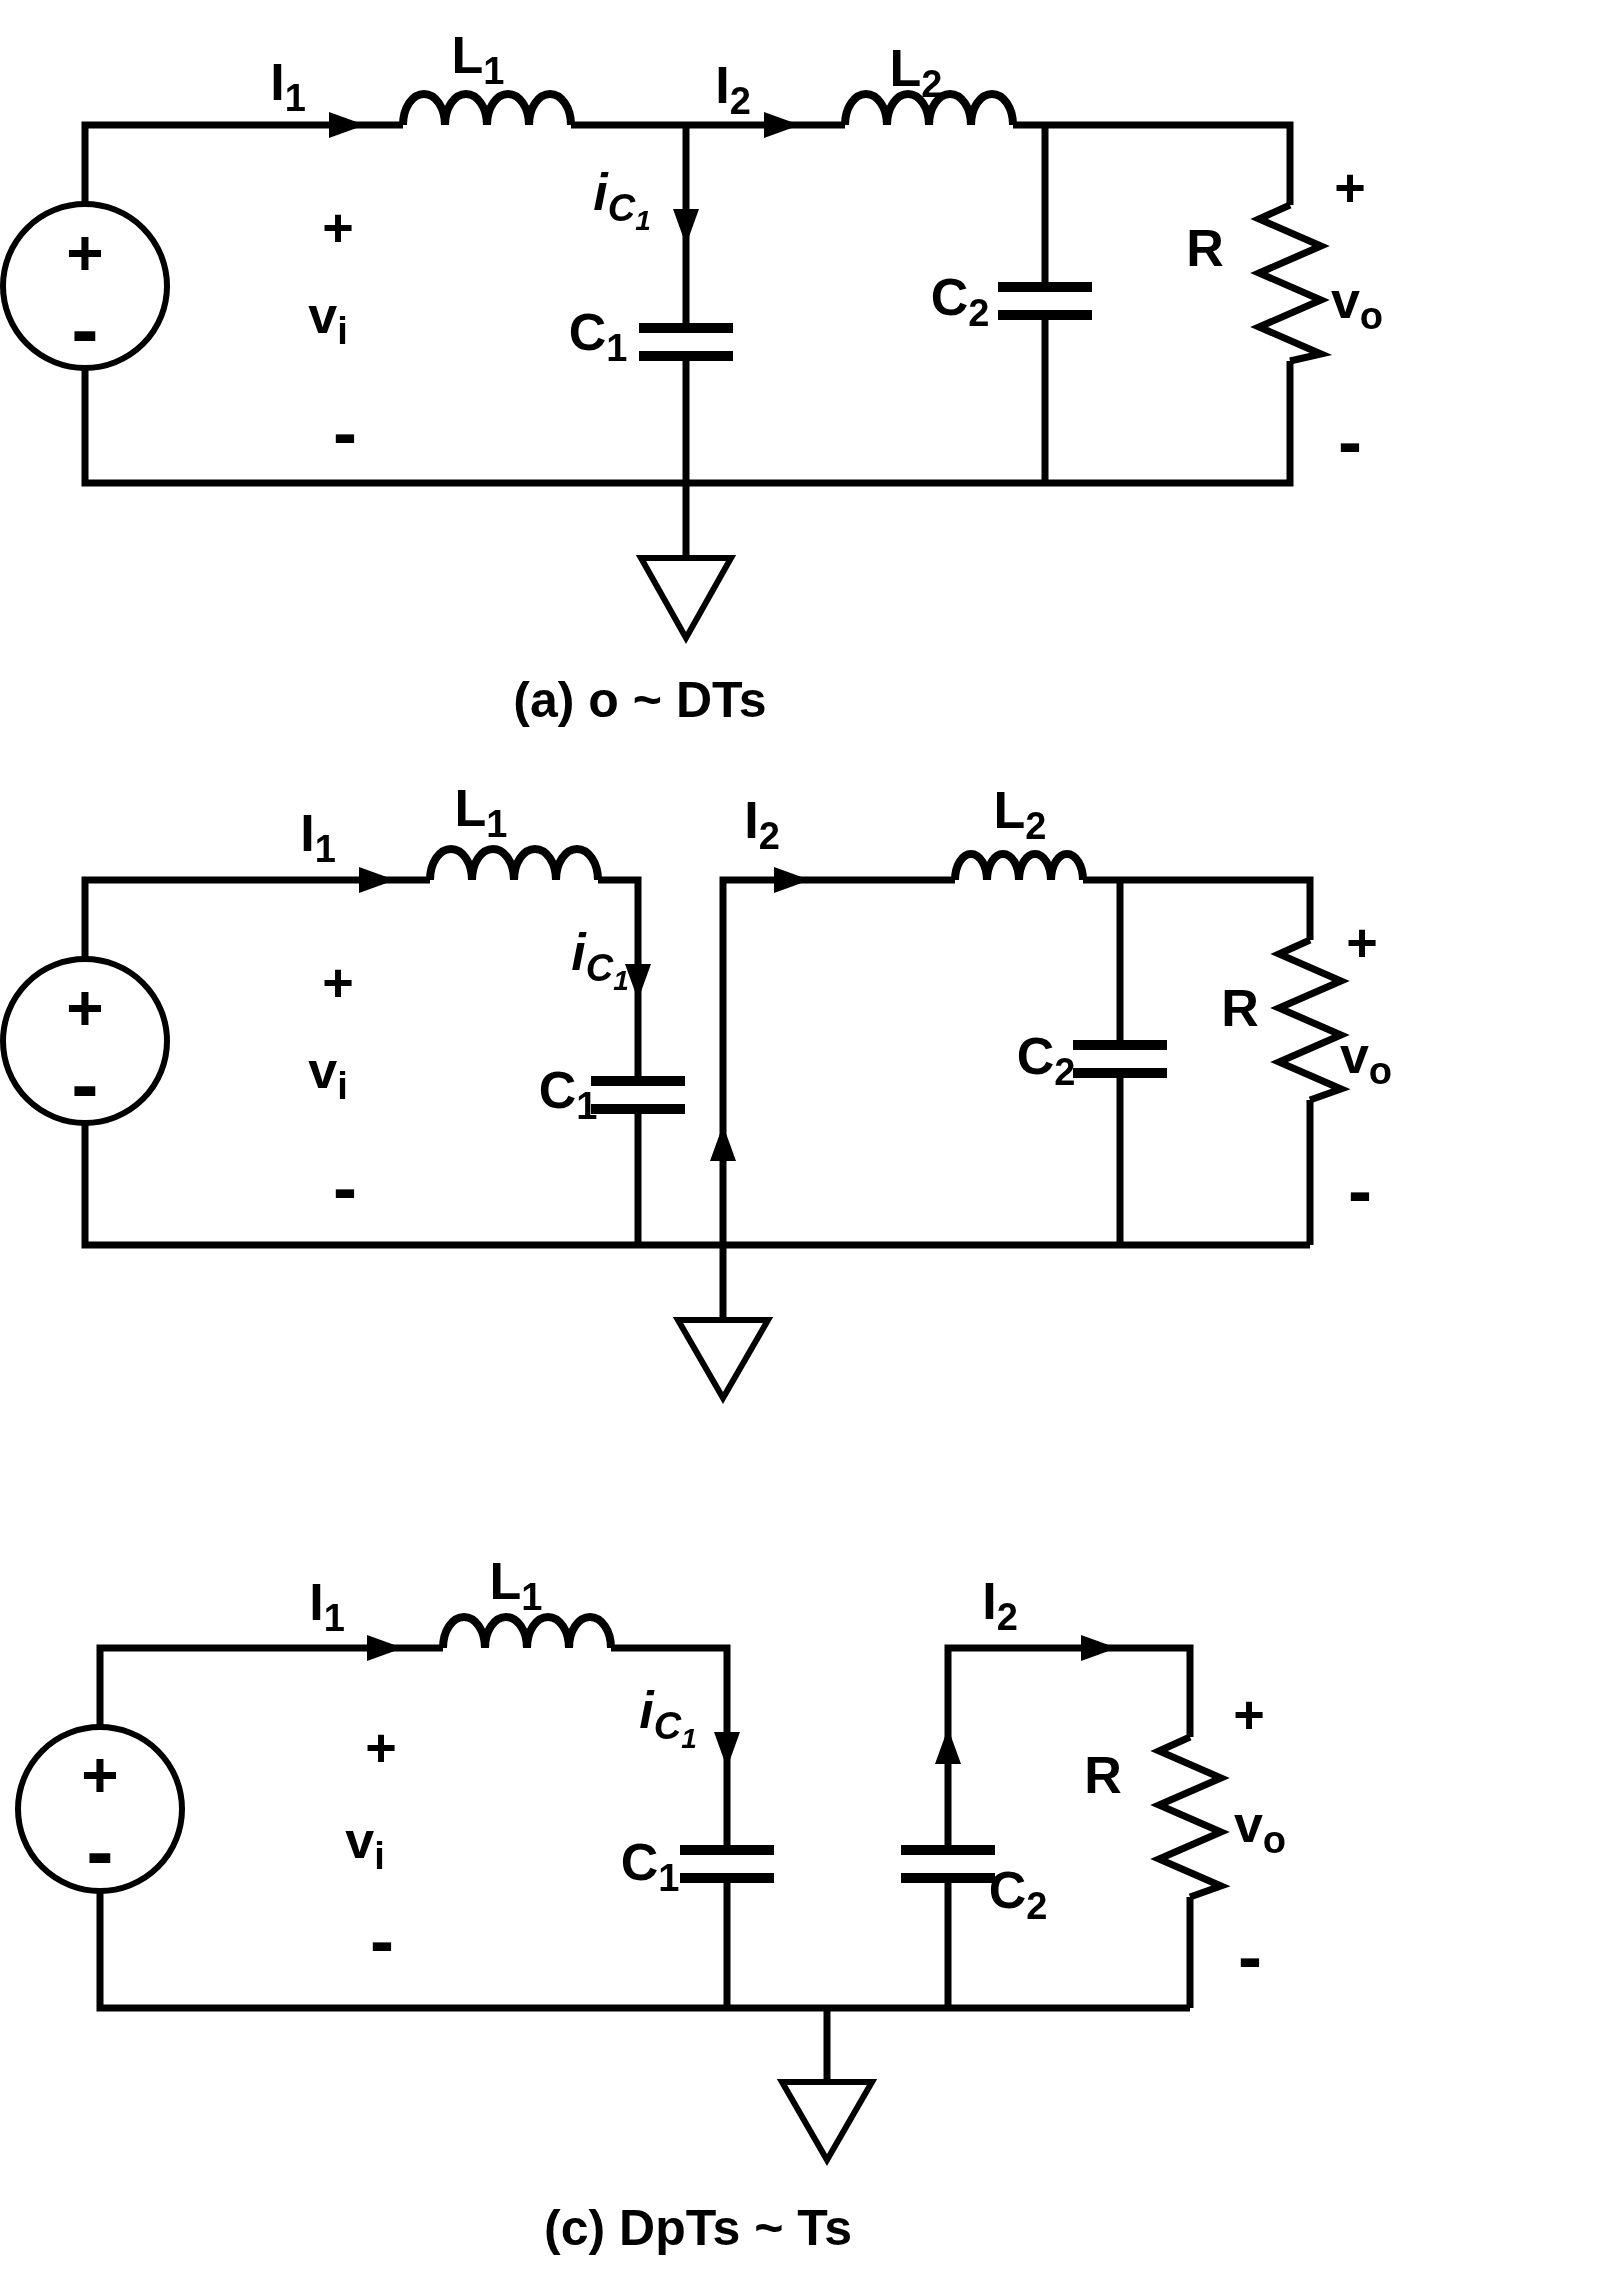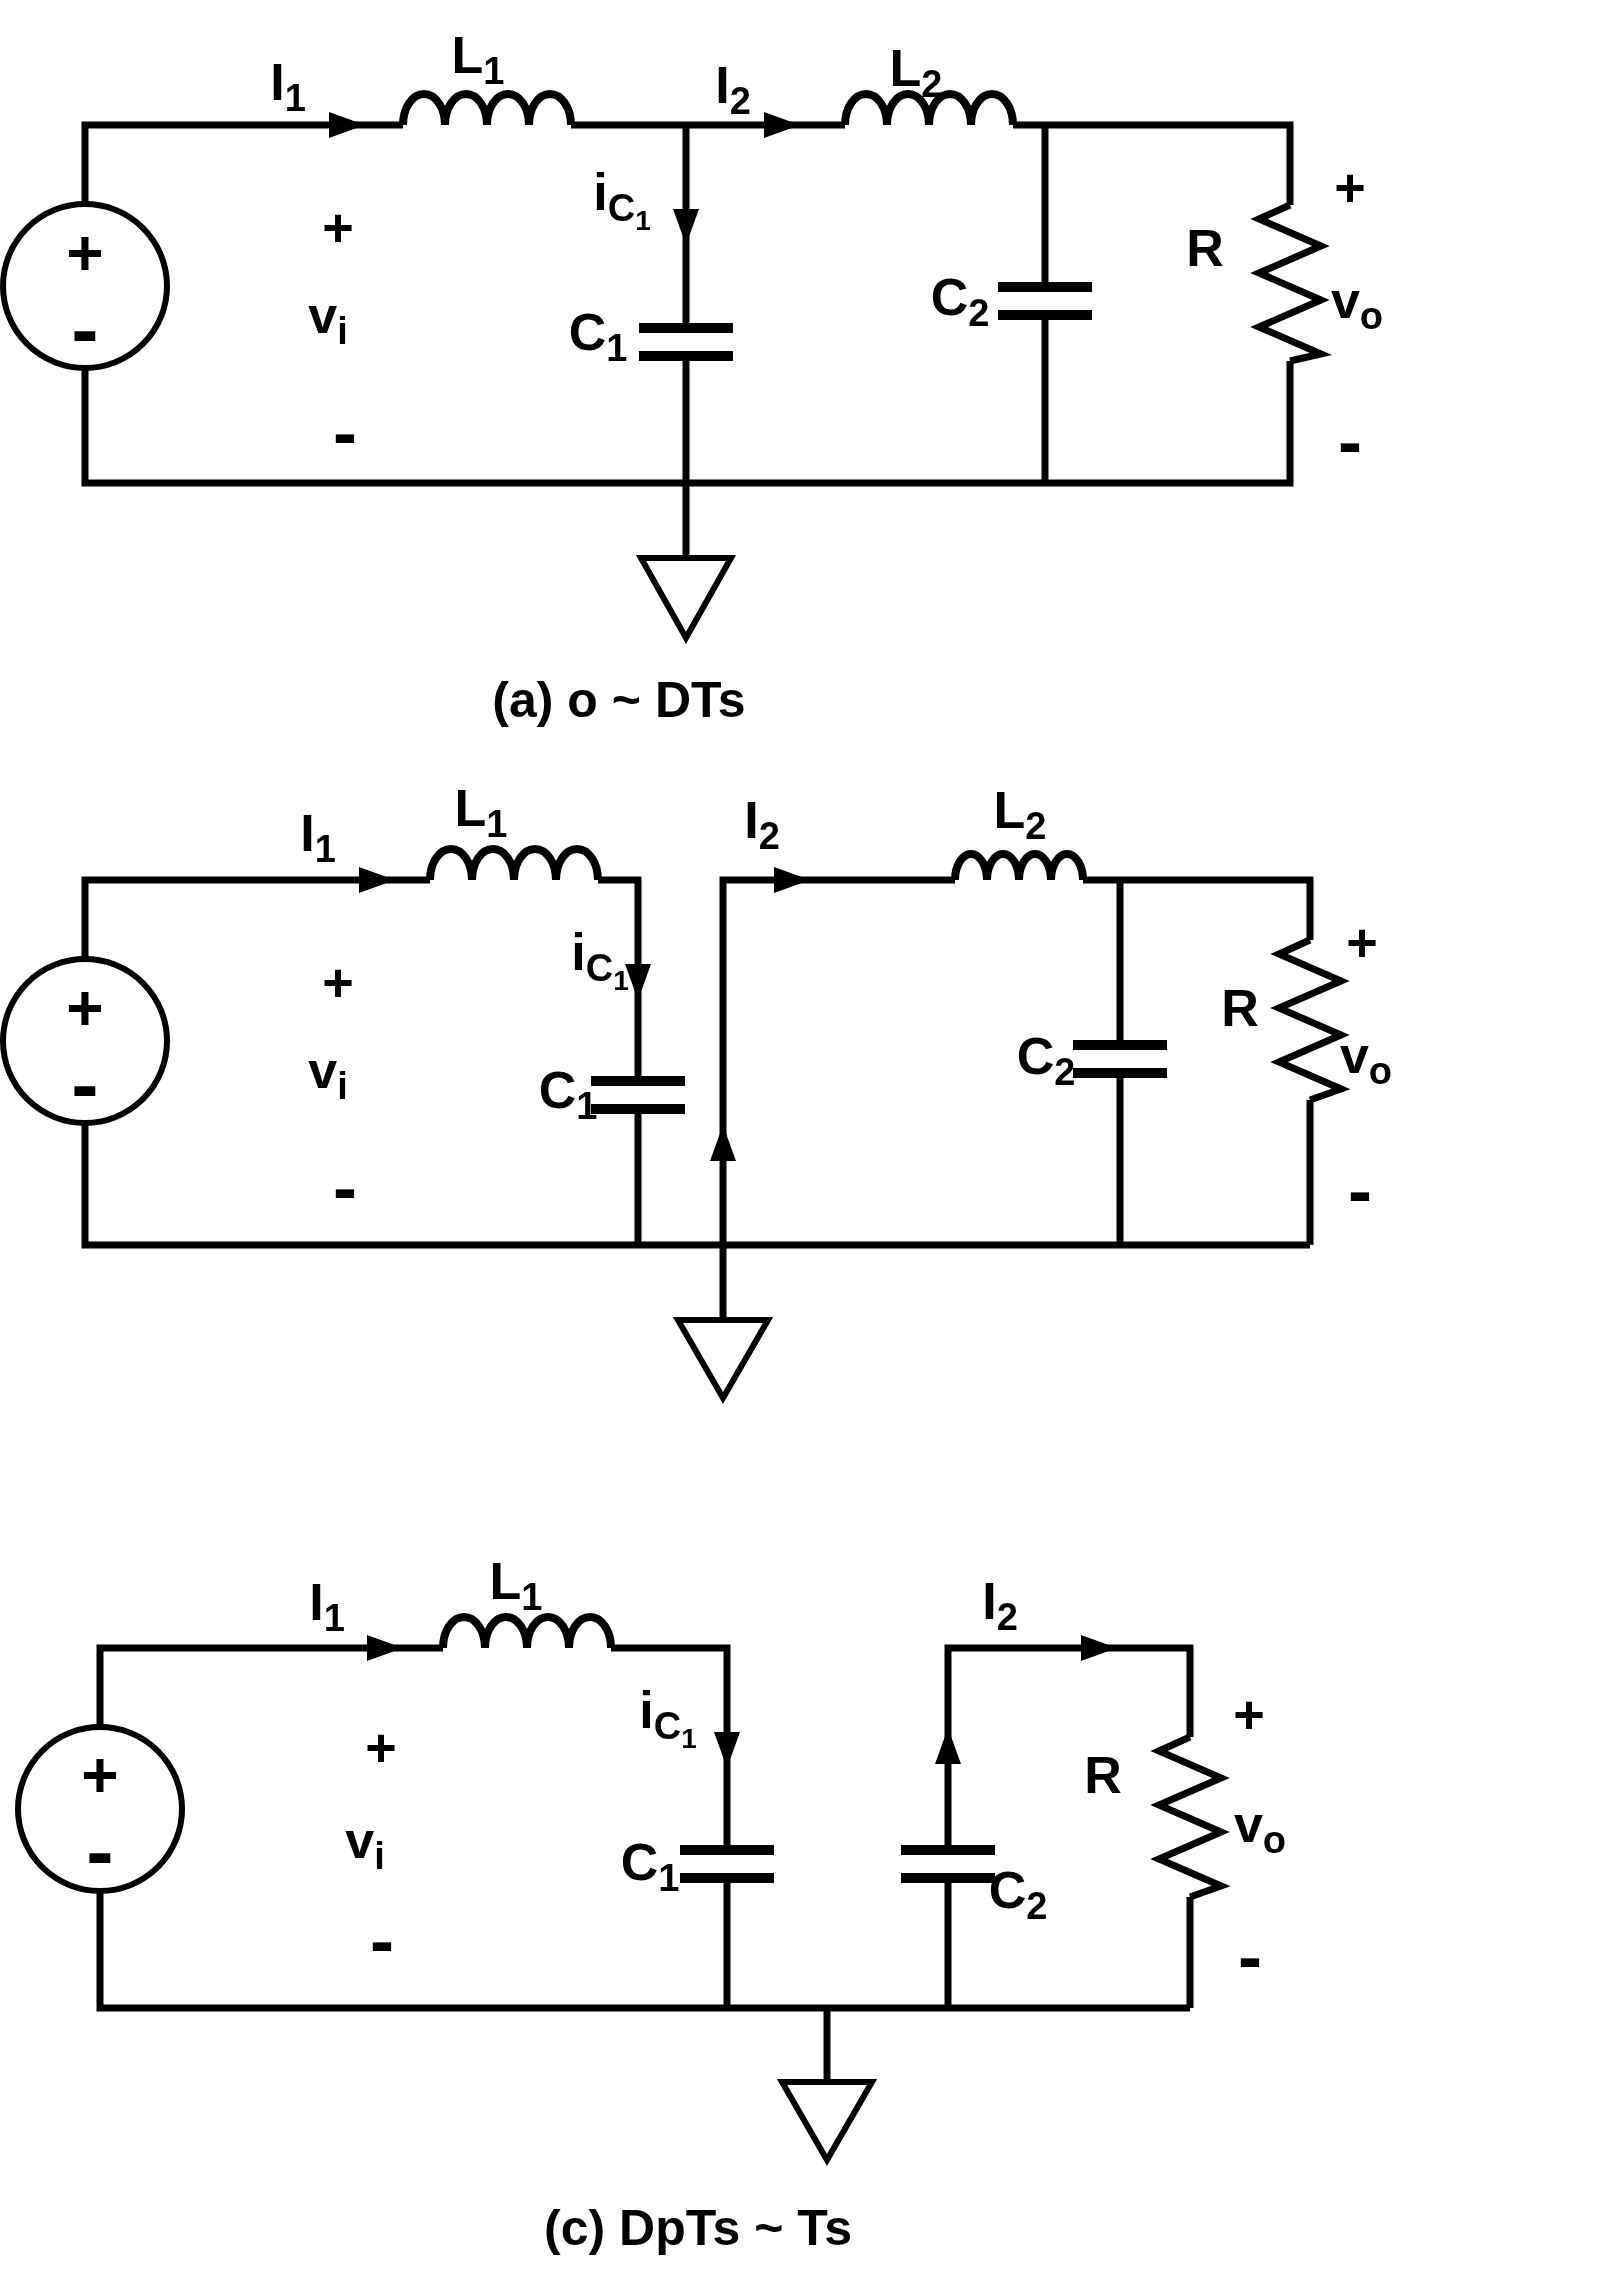--- a/index.html
+++ b/index.html
@@ -15,21 +15,21 @@
   .lbl{
     position:absolute;
     transform:translate(-50%,-50%);
     font-weight:700;
     font-size:52px;
     line-height:1;
     white-space:nowrap;
   }
   .lbl .sub{font-size:38px;position:relative;top:0.30em;}
   .lbl .subsub{font-size:28px;position:relative;top:0.72em;}
-  .ital{}
+  .ital{font-style:italic;}
   .plus{font-size:54px;}
   .plus-lg{font-size:64px;}
   .minus{font-size:72px;}
   .minus-lg{font-size:82px;}
   .caption{
     position:absolute;
     transform:translate(-50%,-50%);
     font-weight:700;
     font-size:50px;
     white-space:nowrap;
@@ -132,21 +132,21 @@
   <div class="lbl" style="left:960px;top:297px"><span>C</span><span class="sub">2</span></div>
   <div class="lbl" style="left:1205px;top:248px"><span>R</span></div>
   <div class="lbl plus" style="left:338px;top:227px"><span>+</span></div>
   <div class="lbl" style="left:328px;top:315px"><span>v</span><span class="sub">i</span></div>
   <div class="lbl minus" style="left:345px;top:432px"><span>-</span></div>
   <div class="lbl plus" style="left:1350px;top:187px"><span>+</span></div>
   <div class="lbl" style="left:1357px;top:300px"><span>v</span><span class="sub">o</span></div>
   <div class="lbl minus" style="left:1350px;top:441px"><span>-</span></div>
   <div class="lbl plus-lg" style="left:85px;top:253px"><span>+</span></div>
   <div class="lbl minus-lg" style="left:85px;top:329px"><span>-</span></div>
-  <div class="caption" style="left:619px;top:700px">(a) o ~ DTs</div>
+  <div class="caption" style="left:640px;top:700px">(a) o ~ DTs</div>
 
   <div class="lbl" style="left:318px;top:833px"><span>I</span><span class="sub">1</span></div>
   <div class="lbl" style="left:481px;top:808px"><span>L</span><span class="sub">1</span></div>
   <div class="lbl" style="left:762px;top:820px"><span>I</span><span class="sub">2</span></div>
   <div class="lbl" style="left:1020px;top:810px"><span>L</span><span class="sub">2</span></div>
   <div class="lbl ital" style="left:600px;top:952px"><span>i</span><span class="sub">C</span><span class="subsub">1</span></div>
   <div class="lbl" style="left:568px;top:1090px"><span>C</span><span class="sub">1</span></div>
   <div class="lbl" style="left:1046px;top:1056px"><span>C</span><span class="sub">2</span></div>
   <div class="lbl" style="left:1240px;top:1008px"><span>R</span></div>
   <div class="lbl plus" style="left:338px;top:982px"><span>+</span></div>

